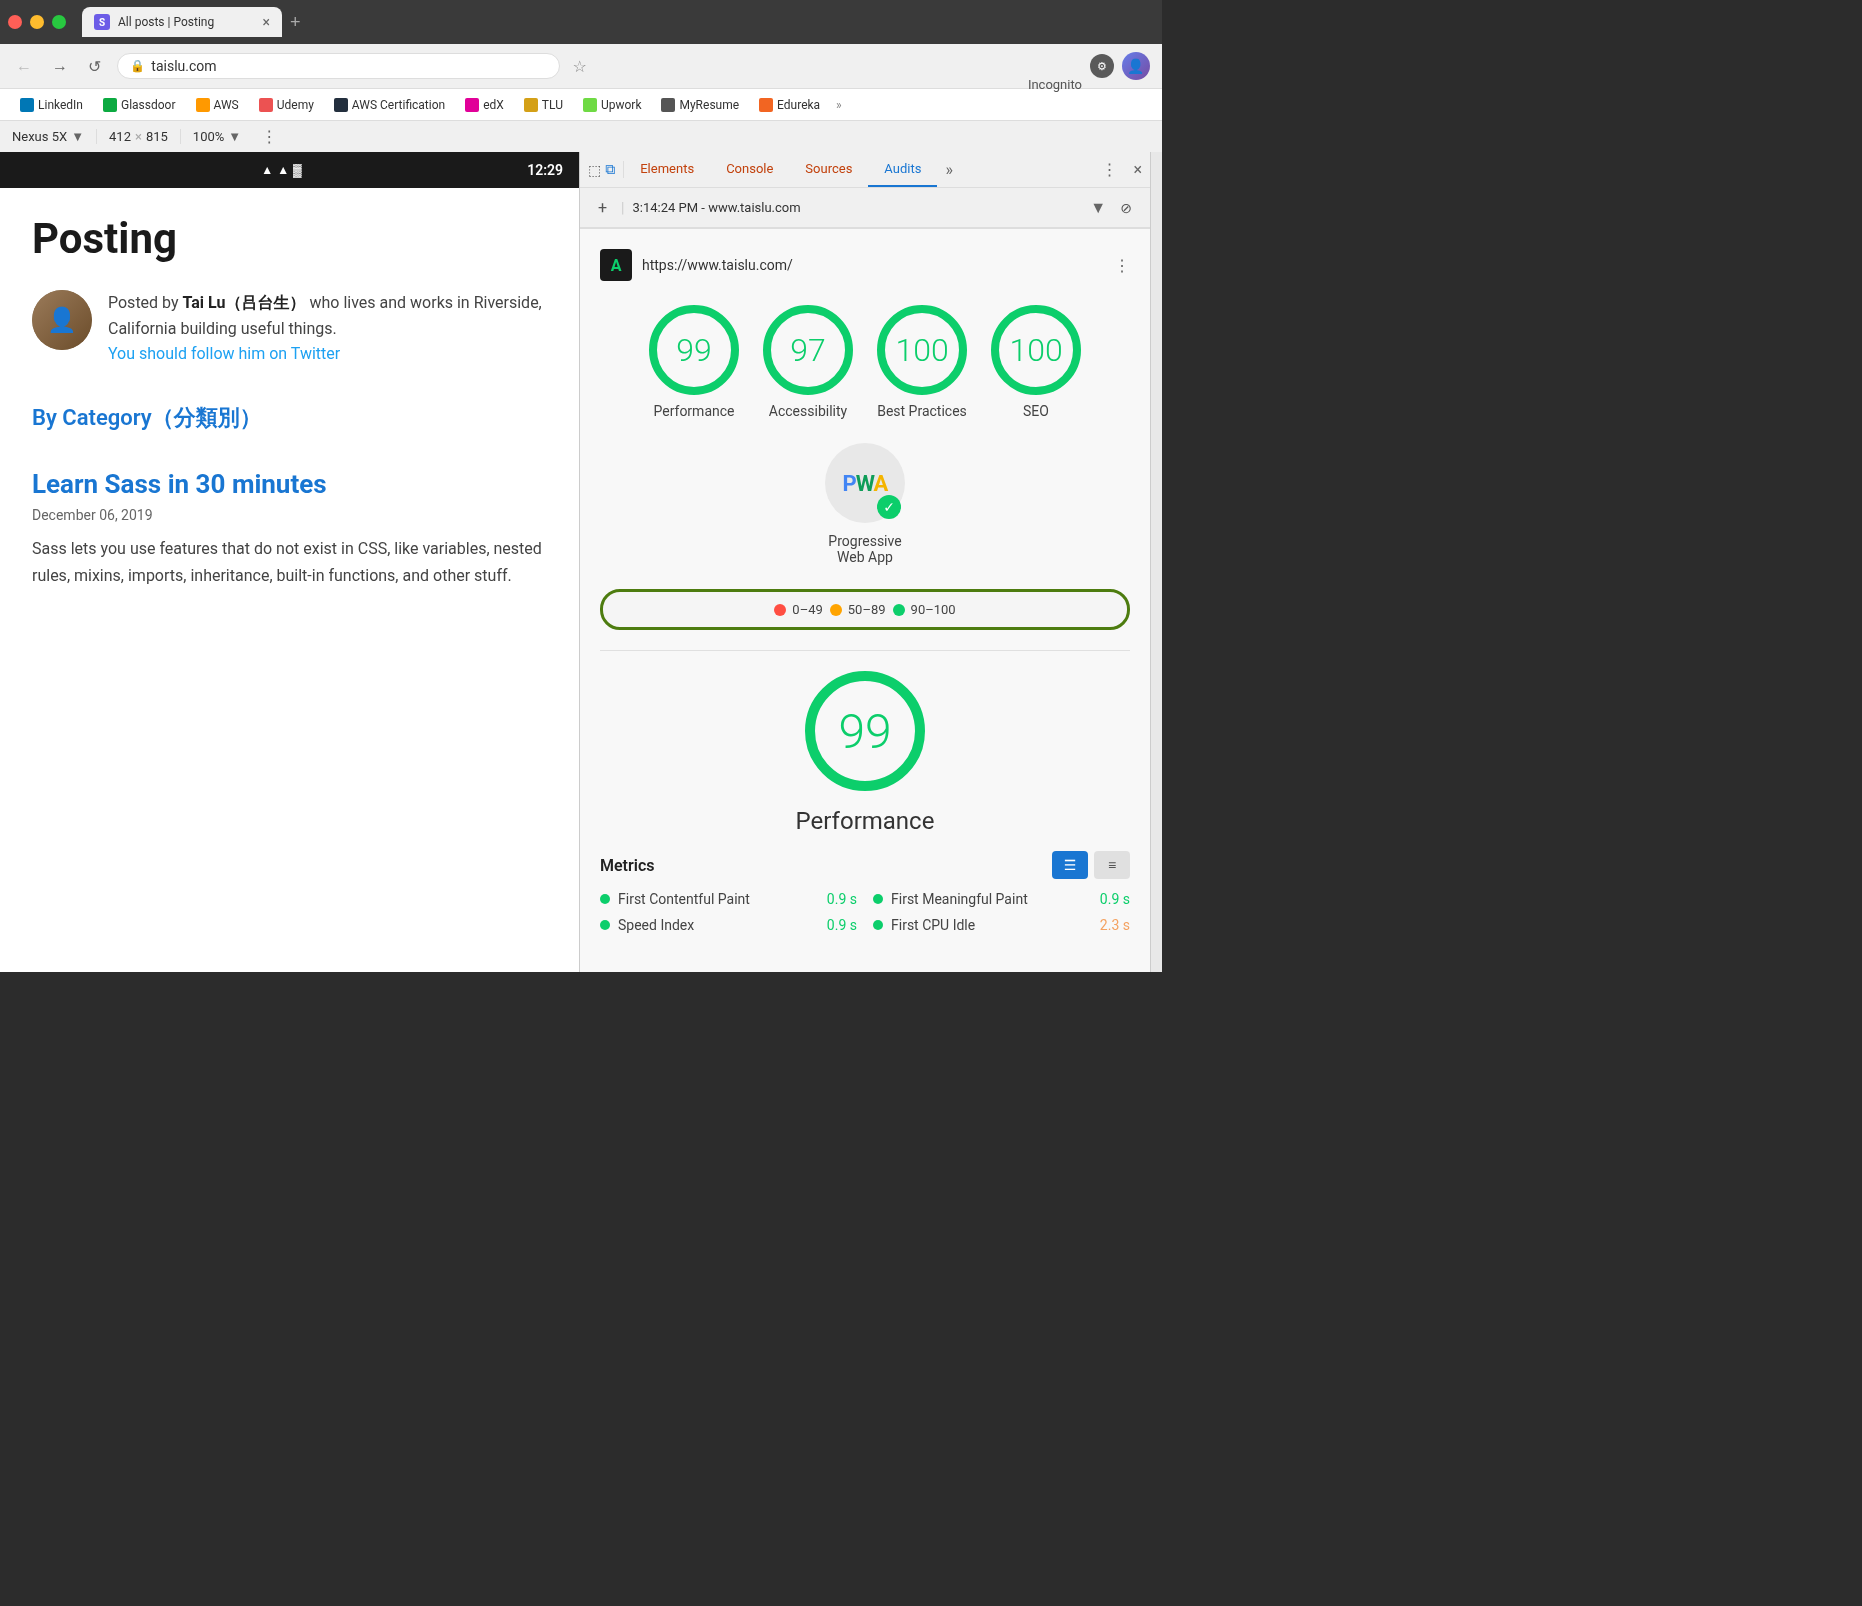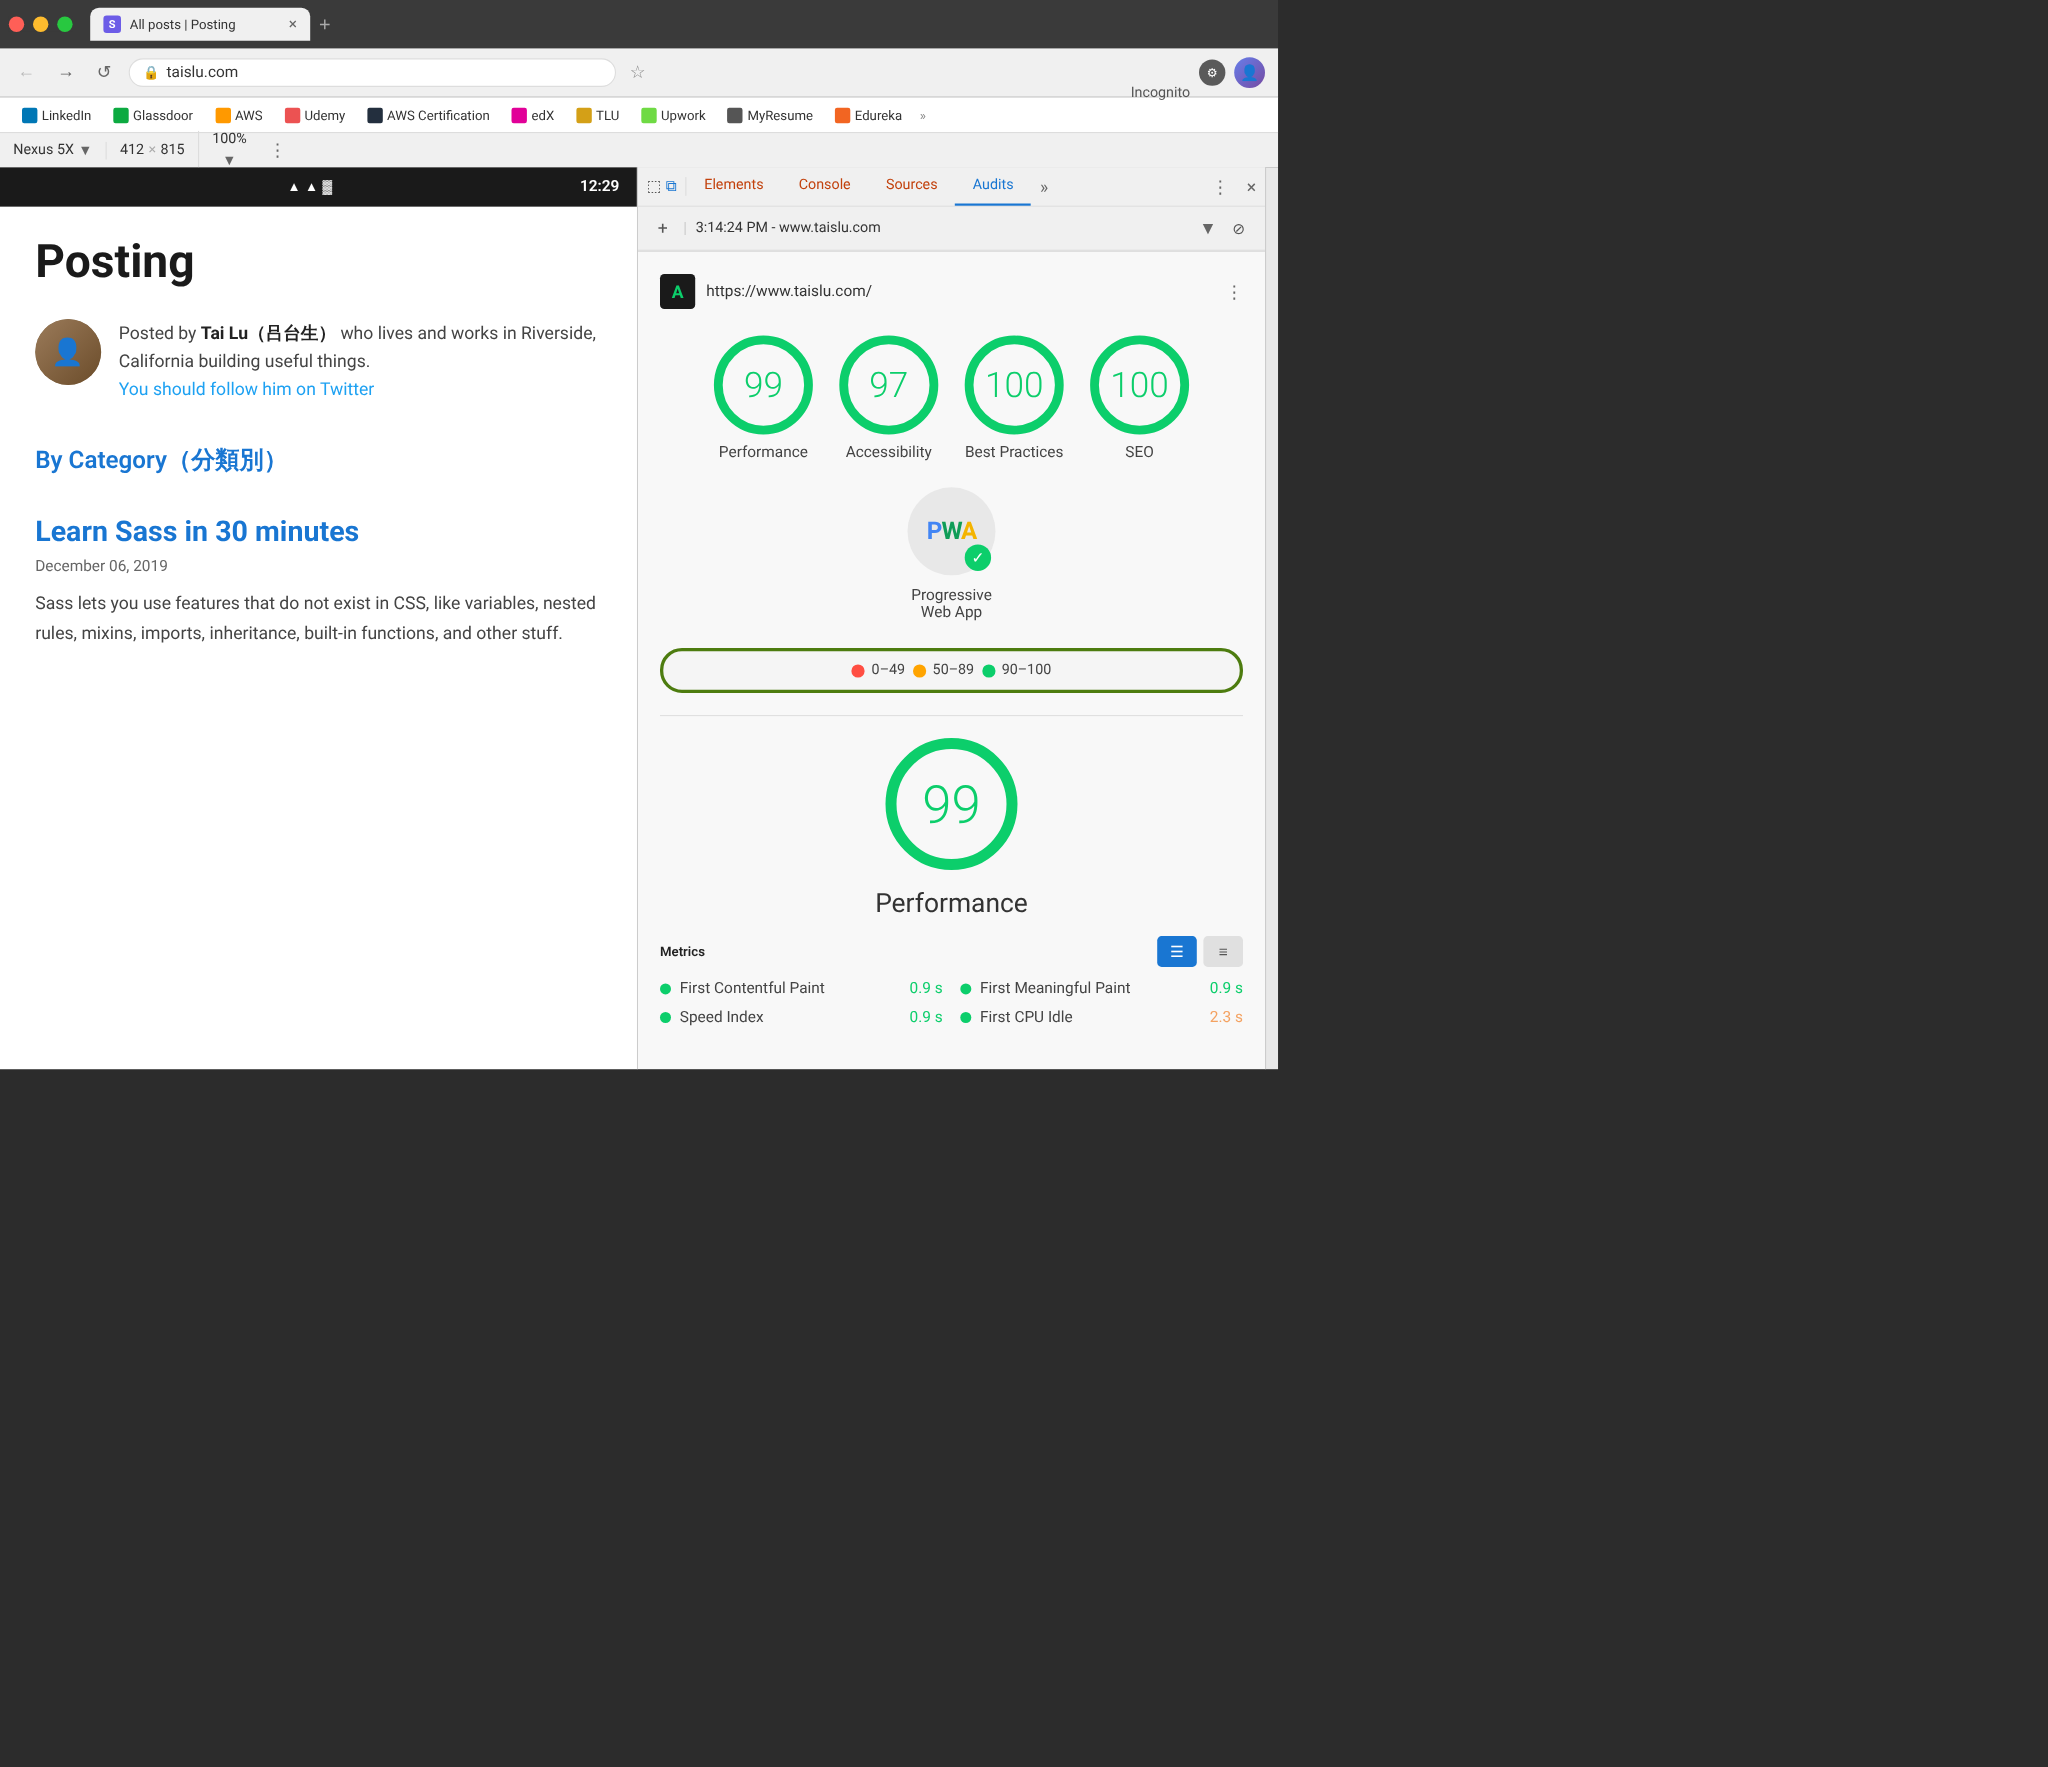--- a/index.html
+++ b/index.html
@@ -33,21 +33,21 @@
 
     
     .bookmarks-bar { display: flex; align-items: center; background: #ffffff; padding: 0 12px; height: 32px; border-top: 1px solid #ddd; gap: 4px; font-size: 12px; }
     .bookmark-item { display: flex; align-items: center; gap: 4px; padding: 2px 8px; border-radius: 3px; cursor: pointer; white-space: nowrap; color: #333; }
     .bm-icon { width: 14px; height: 14px; border-radius: 2px; }
 
     
     .devtools-toolbar-row { display: flex; align-items: center; background: #f0f0f0; border-top: 1px solid #ddd; height: 32px; }
     .device-selector { display: flex; align-items: center; gap: 4px; padding: 0 12px; font-size: 13px; color: #333; cursor: pointer; border-right: 1px solid #ddd; }
     .dimensions { display: flex; align-items: center; gap: 4px; padding: 0 12px; font-size: 13px; color: #333; }
-    .zoom-selector { display: flex; align-items: center; gap: 4px; padding: 0 12px; font-size: 13px; color: #333; cursor: pointer; border-left: 1px solid #ddd; flex-direction: column; }
+    .zoom-selector { display: flex; align-items: center; gap: 4px; padding: 0 12px; font-size: 13px; color: #333; cursor: pointer; border-left: 1px solid #ddd; }
     .toolbar-kebab { padding: 0 8px; color: #666; cursor: pointer; font-size: 16px; }
 
     
     .main-split { display: flex; height: 820px; }
 
     
     .mobile-preview { width: 580px; background: white; display: flex; flex-direction: column; border-right: 1px solid #ccc; overflow: hidden; }
 
     
     .status-bar { background: #1a1a1a; color: white; display: flex; align-items: center; justify-content: space-between; padding: 6px 16px; height: 36px; }
@@ -124,21 +124,21 @@
     .legend-dot.orange { background: #ffa400; }
     .legend-dot.green { background: #0cce6b; }
 
     
     .perf-section { border-top: 1px solid #e0e0e0; padding-top: 20px; }
     .perf-circle-wrap { display: flex; justify-content: center; margin-bottom: 16px; }
     .perf-circle-large { width: 120px; height: 120px; border-radius: 50%; border: 10px solid #0cce6b; display: flex; align-items: center; justify-content: center; }
     .perf-number-large { font-size: 48px; font-weight: 300; color: #0cce6b; }
     .perf-title { text-align: center; font-size: 24px; color: #333; margin-bottom: 16px; }
     .metrics-header { display: flex; align-items: center; justify-content: space-between; margin-bottom: 12px; }
-    .metrics-label { font-size: 12px; font-weight: 600; color: #222; }
+    .metrics-label { font-size: 16px; font-weight: 600; color: #222; }
     .metrics-toggle { display: flex; gap: 6px; }
     .toggle-btn { width: 36px; height: 28px; border-radius: 4px; border: none; cursor: pointer; display: flex; align-items: center; justify-content: center; font-size: 14px; }
     .toggle-btn.active { background: #1976d2; color: white; }
     .toggle-btn.inactive { background: #e0e0e0; color: #555; }
     .metric-row { display: flex; align-items: center; gap: 16px; margin-bottom: 10px; }
     .metric-col { flex: 1; display: flex; align-items: center; gap: 8px; }
     .metric-dot { width: 10px; height: 10px; border-radius: 50%; background: #0cce6b; flex-shrink: 0; }
     .metric-name { font-size: 14px; color: #444; flex: 1; }
     .metric-value { font-size: 14px; color: #0cce6b; }
 

